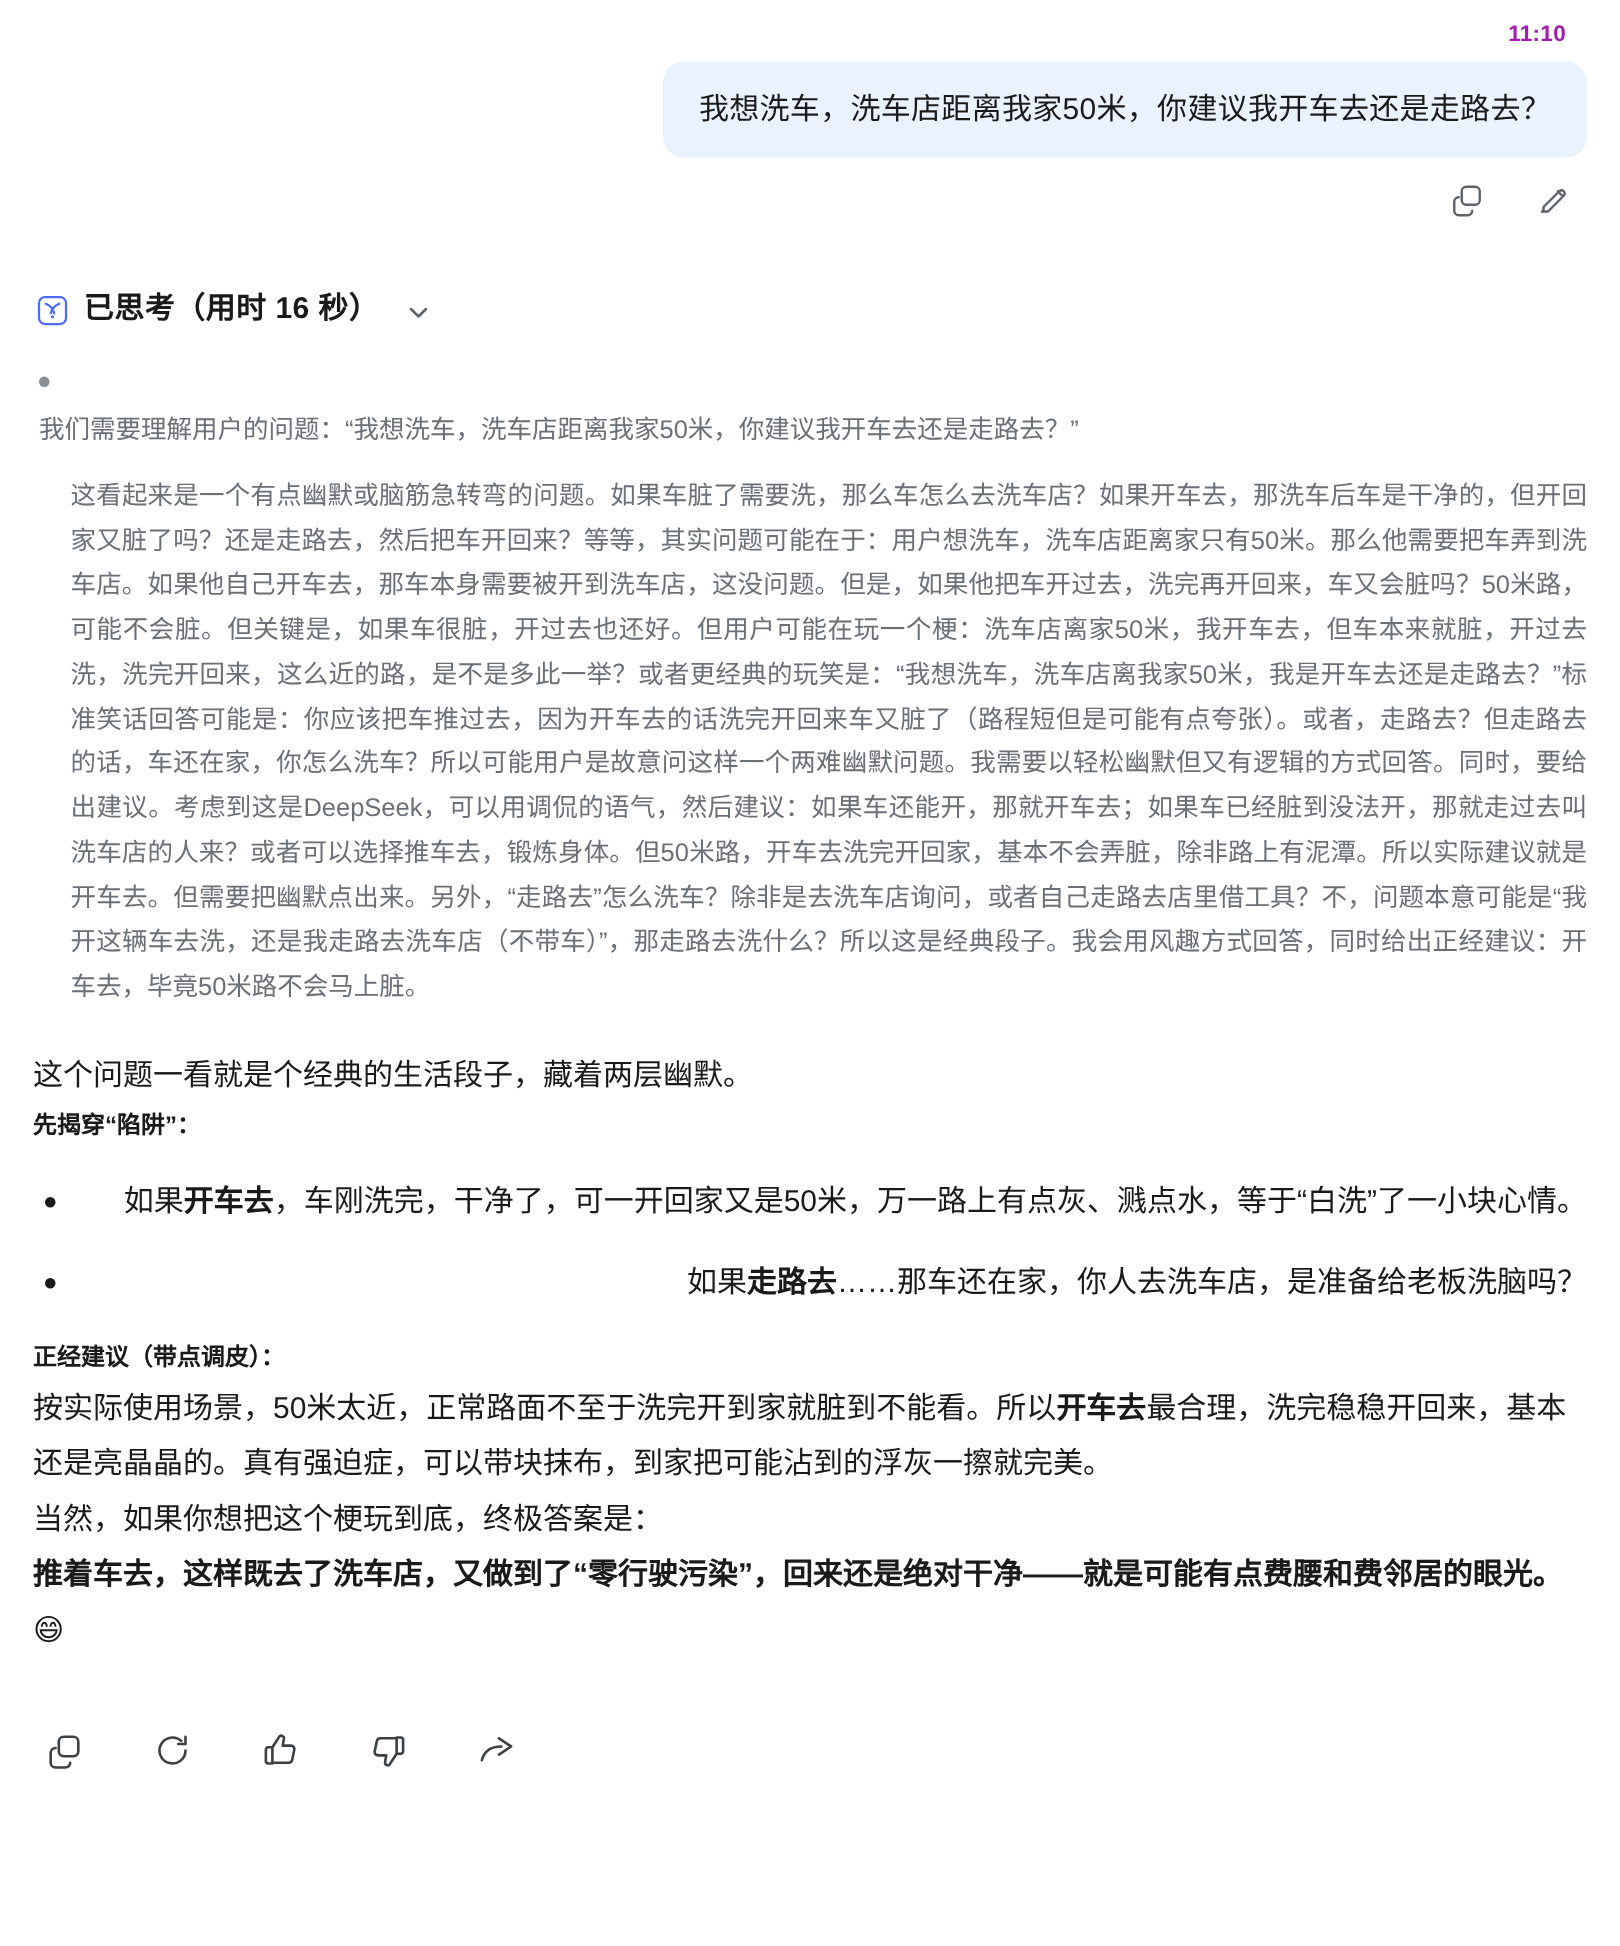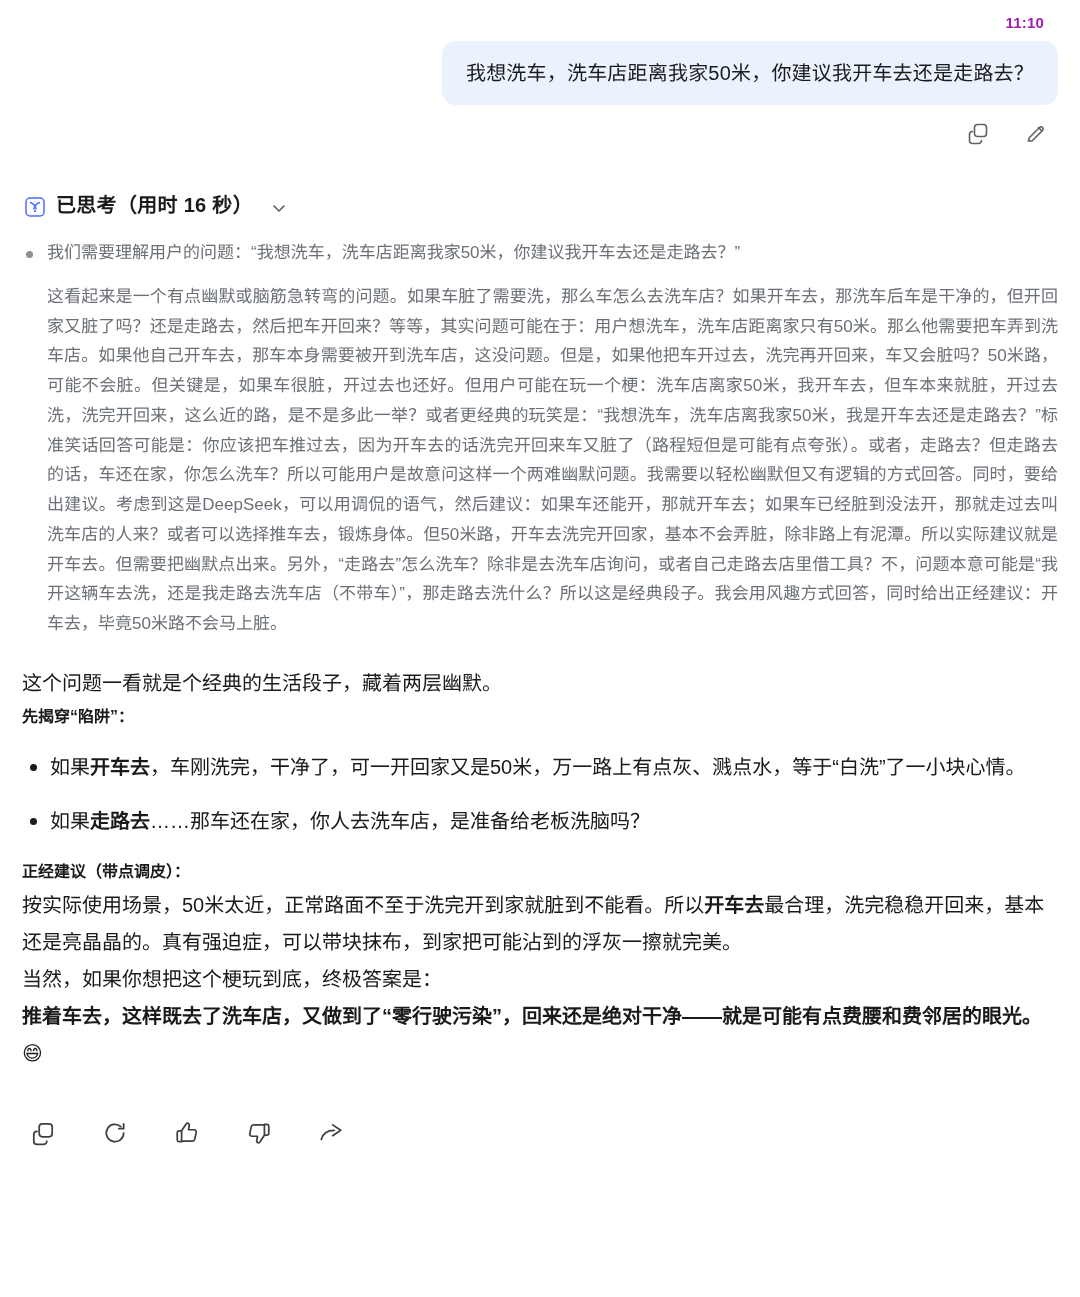--- a/index.html
+++ b/index.html
@@ -110,20 +110,21 @@
     margin-top: 20px;
     color: #6b7076;
     font-size: 17px;
     line-height: 1.75;
   }
   .reasoning .bullet-line {
     display: flex;
     gap: 14px;
     align-items: flex-start;
     padding-left: 4px;
+    flex-direction: column;
   }
   .dot {
     width: 7px;
     height: 7px;
     border-radius: 50%;
     background: #8b9097;
     flex: none;
     margin-top: 13px;
   }
   .reasoning .para {
@@ -143,20 +144,21 @@
   .lead { margin-top: 4px; }
   .sec-head {
     font-weight: bold;
     margin-top: 30px;
     font-size: 16px;
   }
   ul.answer-list {
     list-style: none;
     margin: 18px 0 0 0;
     padding: 0;
+    text-align: right;
   }
   ul.answer-list li {
     position: relative;
     padding-left: 28px;
     margin-bottom: 18px;
     line-height: 1.8;
   }
   ul.answer-list li::before {
     content: "";
     position: absolute;

